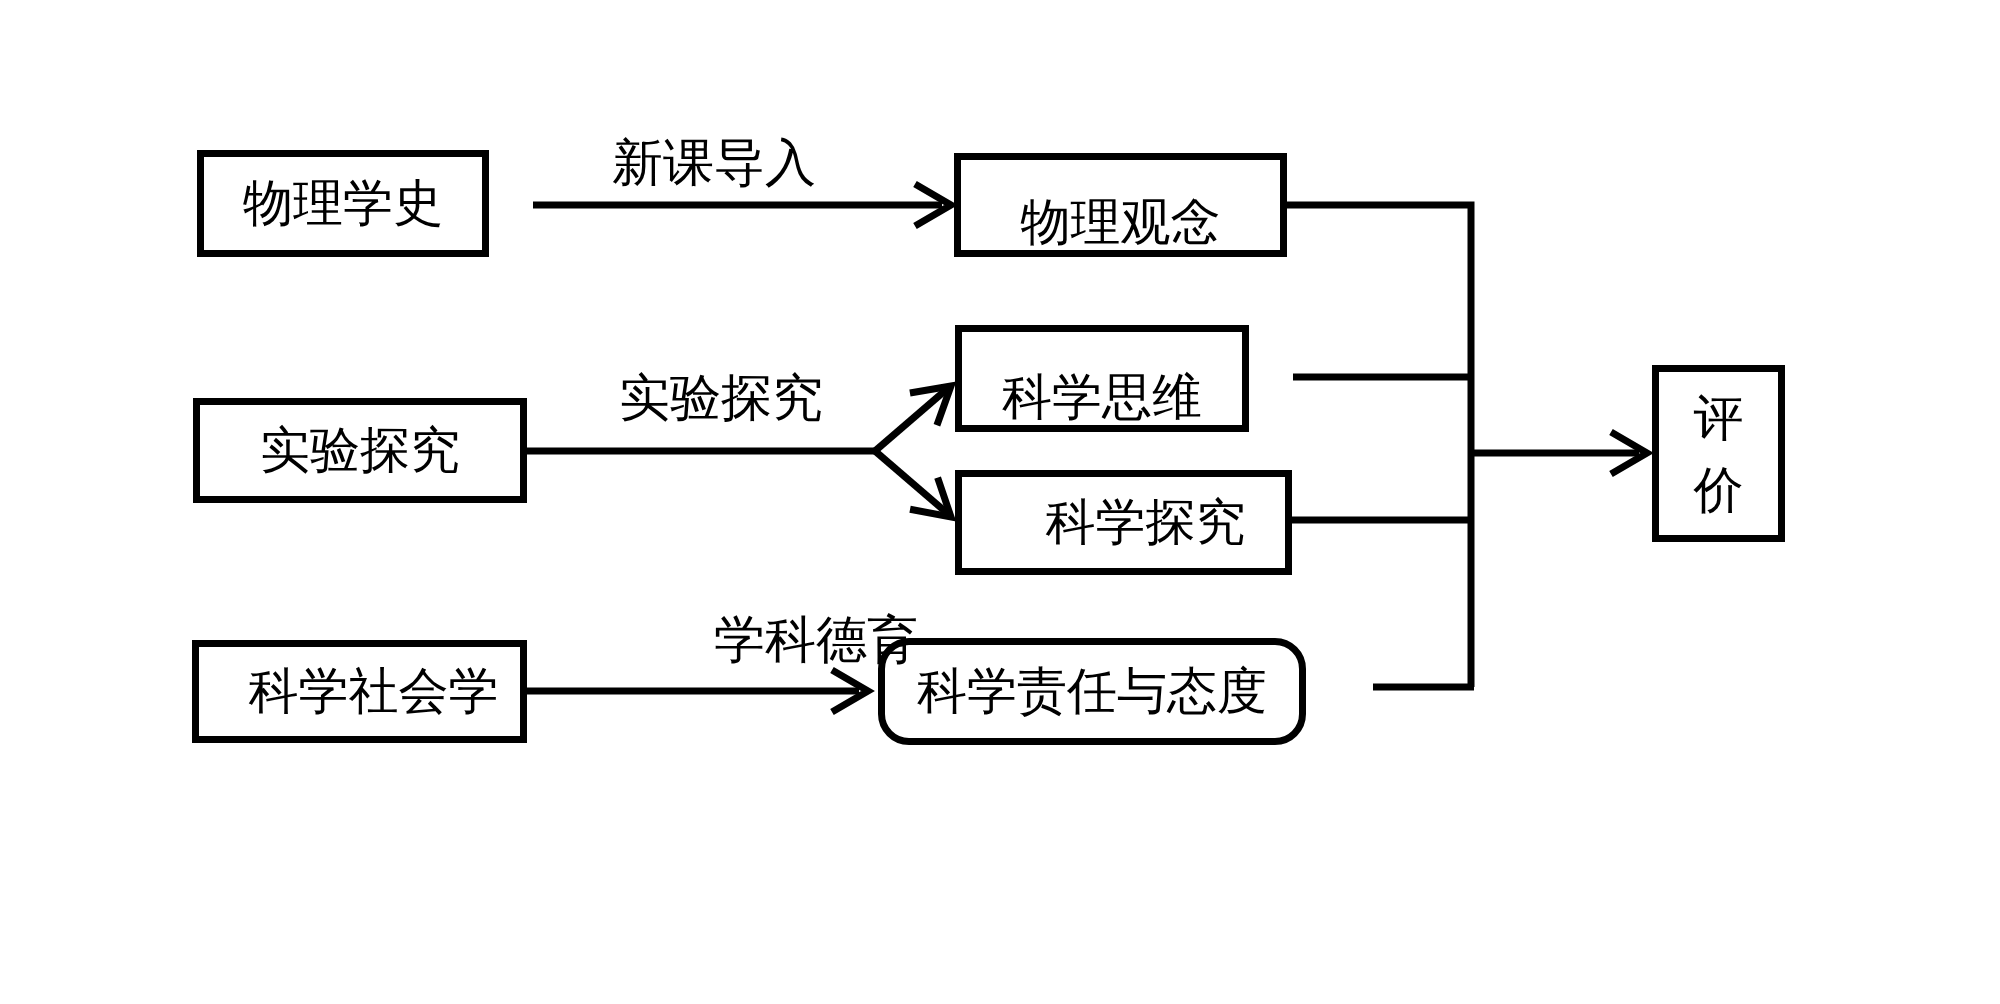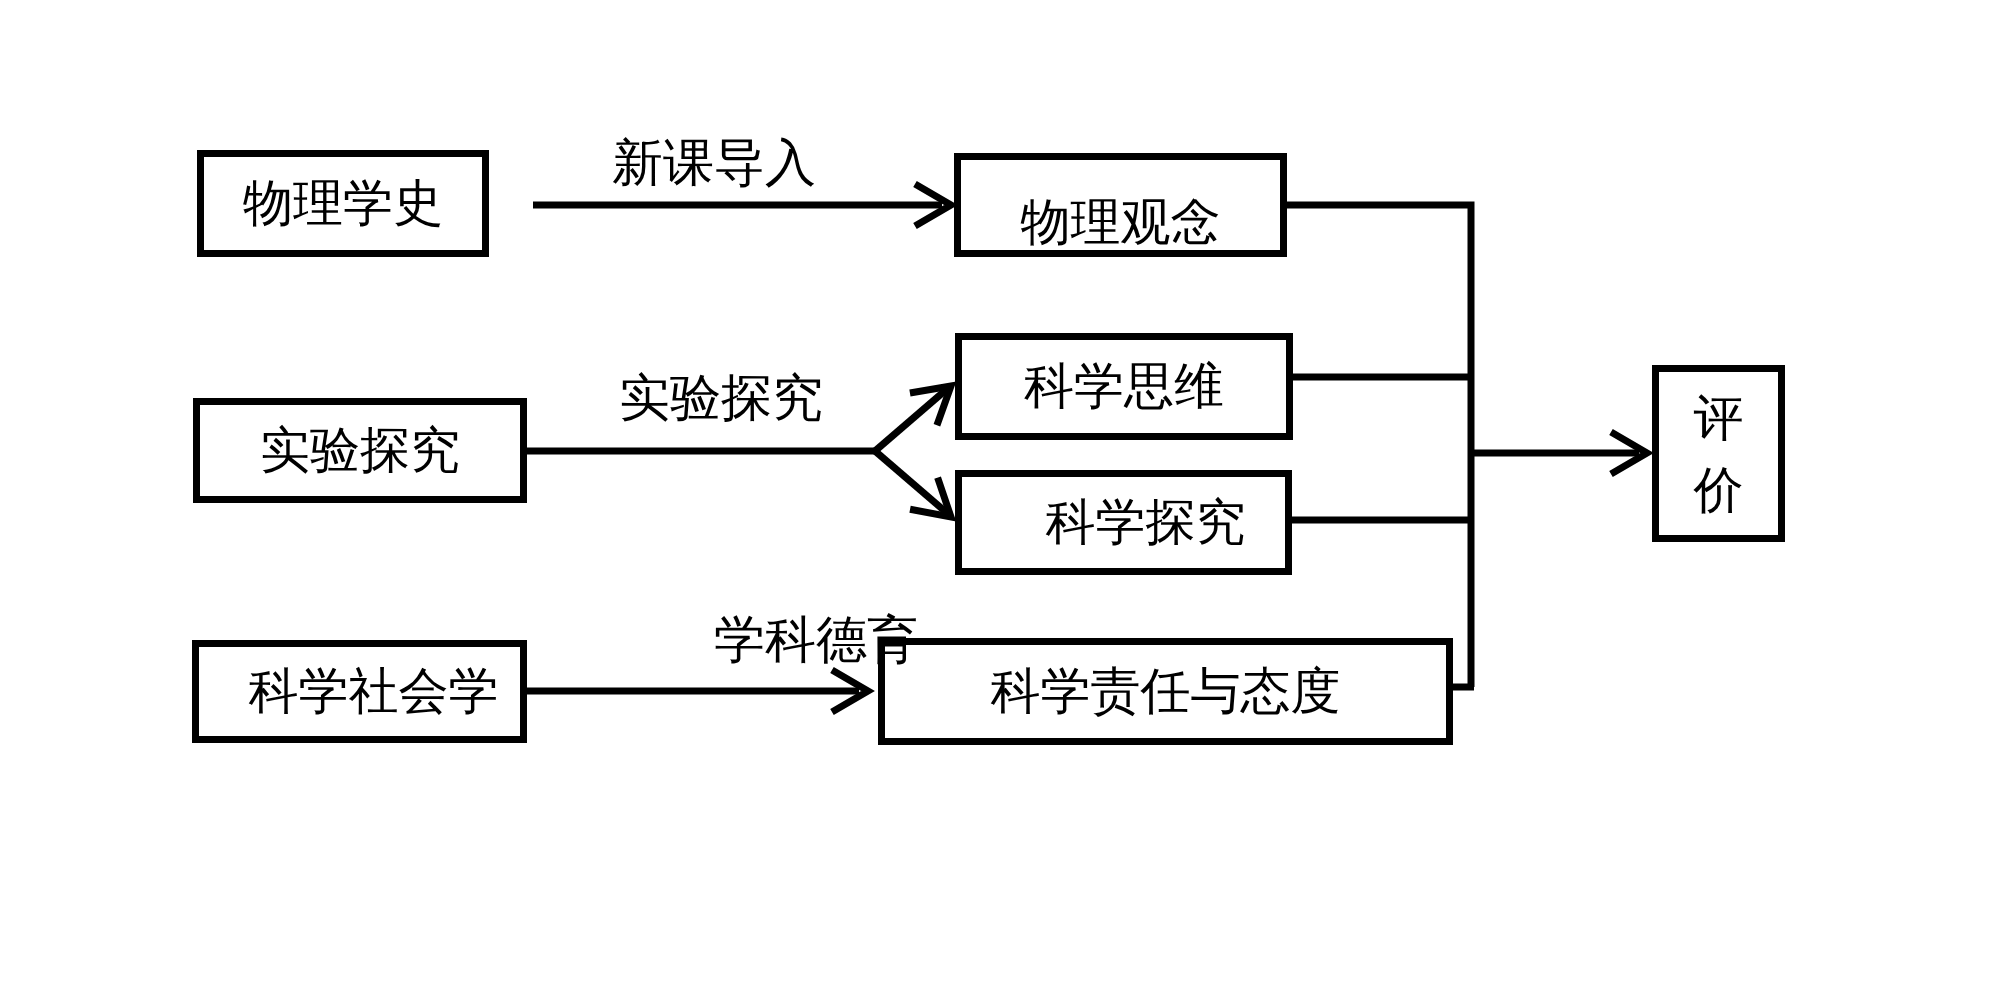--- a/index.html
+++ b/index.html
@@ -98,33 +98,33 @@
   </div>
 
   <div class="node" style="left:954px; top:153px; width:333px; height:104px;align-items:flex-end;">
     <span>物理观念</span>
   </div>
 
   <div class="node" style="left:193px; top:398px; width:334px; height:105px;">
     <span>实验探究</span>
   </div>
 
-  <div class="node" style="left:955px; top:333px; width:338px; height:107px;">
+  <div class="node" style="left:955px; top:325px; width:294px; height:107px;align-items:flex-end;">
     <span>科学思维</span>
   </div>
 
   <div class="node" style="left:955px; top:470px; width:337px; height:105px;padding-left:44px;">
     <span>科学探究</span>
   </div>
 
   <div class="node" style="left:192px; top:640px; width:335px; height:103px;padding-left:28px;">
     <span>科学社会学</span>
   </div>
 
-  <div class="node" style="left:878px; top:638px; width:575px; height:107px;">
+  <div class="node" style="left:878px; top:638px; width:428px; height:107px;border-radius:31px;">
     <span>科学责任与态度</span>
   </div>
 
   <div class="node node-vertical" style="left:1652px; top:365px; width:133px; height:177px;">
     <span>评</span>
     <span>价</span>
   </div>
 
   <div class="edge-label" style="left:514px; top:136px;">新课导入</div>
 

